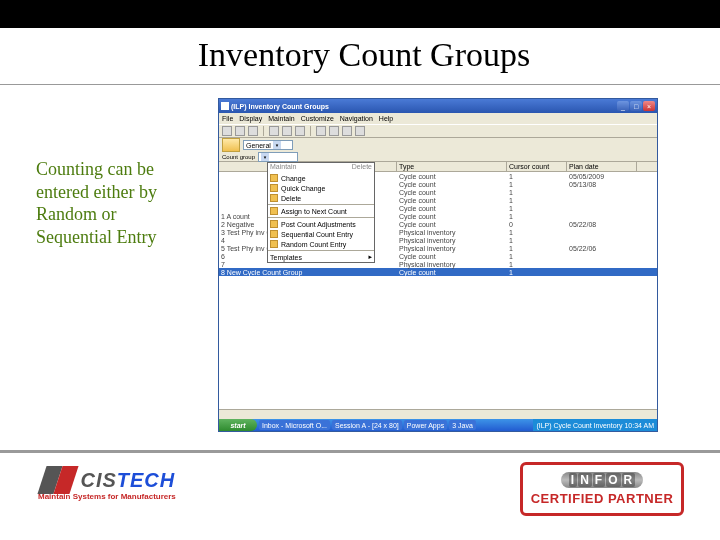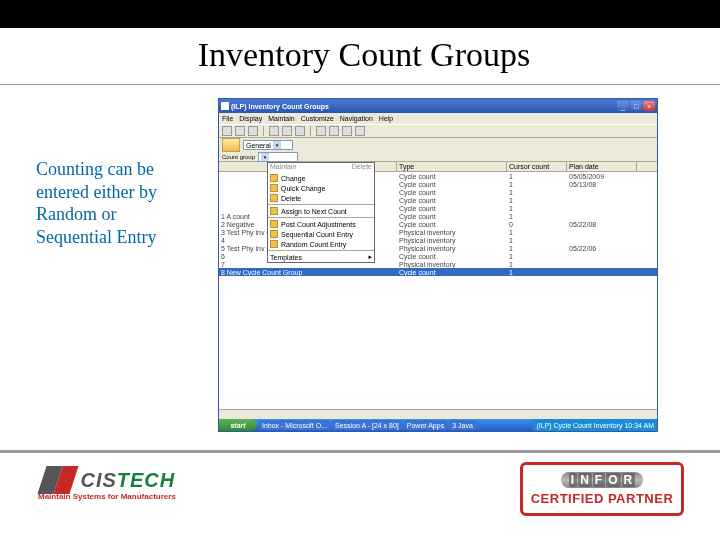--- a/index.html
+++ b/index.html
@@ -1,20 +1,20 @@
 <!DOCTYPE html>
 <html><head>
 <meta charset="utf-8">
 <style>
   * { box-sizing: border-box; margin: 0; padding: 0; }
   body { width: 720px; height: 540px; background: #fff; font-family: Arial, sans-serif; position: relative; overflow: hidden; }
   .top-bar { position: absolute; top: 0; left: 0; right: 0; height: 28px; background: #000; }
   .title { position: absolute; top: 36px; left: 0; right: 0; text-align: center; font-family: "Times New Roman", serif; font-size: 34px; color: #000; padding-left: 8px; }
   .thin-line { position: absolute; top: 84px; left: 0; right: 0; height: 1px; background: #999; }
-  .side-text { position: absolute; top: 158px; left: 36px; width: 140px; font-family: "Times New Roman", serif; font-size: 18px; line-height: 1.25; color: #0369a1; }
+  .side-text { position: absolute; top: 158px; left: 36px; width: 140px; font-family: "Times New Roman", serif; font-size: 18px; line-height: 1.25; color: #4d7c0f; }
   .appwin { position: absolute; top: 98px; left: 218px; width: 440px; height: 334px; border: 1px solid #335a9e; font-size: 7px; background: #ece9d8; }
   .tbar { height: 14px; background: linear-gradient(#4a7ad6,#2a56b0); display: flex; align-items: center; padding: 0 2px; color: #fff; }
   .tbar .ico { width: 8px; height: 8px; background: #fff; margin-right: 2px; }
   .tbar .ttl { flex: 1; font-weight: bold; }
   .wbtn { width: 12px; height: 10px; margin-left: 1px; display: flex; align-items: center; justify-content: center; font-size: 7px; background: linear-gradient(#6d95e0,#3a62b8); color: #fff; border-radius: 2px; }
   .wbtn.close { background: linear-gradient(#e88,#c33); }
   .menubar { height: 11px; background: #ece9d8; display: flex; align-items: center; padding: 0 3px; gap: 6px; color: #000; }
   .toolbar { height: 14px; background: #ece9d8; border-top: 1px solid #fff; border-bottom: 1px solid #aca899; display: flex; align-items: center; padding: 0 3px; gap: 3px; }
   .tb-ico { width: 10px; height: 10px; background: #ddd; border: 1px solid #999; }
   .sep { width: 1px; height: 10px; background: #aca899; margin: 0 2px; }
@@ -38,21 +38,21 @@
   .taskbar { position: absolute; bottom: 0; left: 0; right: 0; height: 12px; background: linear-gradient(#3d94e8,#225bd0); display: flex; align-items: center; }
   .startbtn { height: 12px; width: 38px; background: linear-gradient(#5fb35f,#2e8b2e); color: #fff; display: flex; align-items: center; justify-content: center; font-weight: bold; font-style: italic; border-radius: 0 6px 6px 0; }
   .taskbtn { height: 10px; padding: 0 3px; margin-left: 2px; background: #3a72d8; color: #fff; display: flex; align-items: center; border-radius: 2px; }
   .tray { margin-left: auto; height: 12px; background: #1c8cd8; color: #fff; display: flex; align-items: center; padding: 0 3px; gap: 2px; }
   .bottom-line { position: absolute; top: 450px; left: 0; right: 0; height: 3px; background: #9a9a9a; }
   .logo-left { position: absolute; top: 466px; left: 36px; width: 170px; height: 50px; }
   .logo-left .ic { width: 40px; height: 28px; display: inline-block; vertical-align: middle; }
   .logo-left .ic .c1 { position: absolute; width: 16px; height: 28px; background: #555; transform: skewX(-18deg); left: 6px; }
   .logo-left .ic .c2 { position: absolute; width: 16px; height: 28px; background: #c62828; transform: skewX(-18deg); left: 22px; }
   .logo-left .name { display: inline-block; vertical-align: middle; font-weight: 900; font-style: italic; letter-spacing: 1px; font-size: 20px; }
-  .logo-left .name .g { color: #555; text-align: right; } .logo-left .name .r { color: #15803d; }
+  .logo-left .name .g { color: #555; text-align: right; } .logo-left .name .r { color: #1d4ed8; }
   .logo-left .tag { font-size: 8px; color: #c62828; font-weight: bold; margin-top: -2px; margin-left: 2px; }
   .logo-right { position: absolute; top: 462px; right: 36px; width: 164px; height: 54px; border: 3px solid #c62828; border-radius: 6px; background: #fff; display: flex; flex-direction: column; align-items: center; justify-content: center; }
   .logo-right .pill { background: linear-gradient(#888,#bbb,#888); color: #fff; padding: 1px 8px; border-radius: 8px; display: flex; gap: 1px; font-weight: bold; font-size: 12px; letter-spacing: 1px; }
   .logo-right .pill span { background: rgba(0,0,0,.3); padding: 0 2px; border-radius: 2px; }
   .logo-right .cp { font-size: 13px; color: #c62828; font-weight: bold; margin-top: 3px; letter-spacing: .5px; }
 </style>
 </head>
 <body>
 
 <div class="top-bar"></div>

